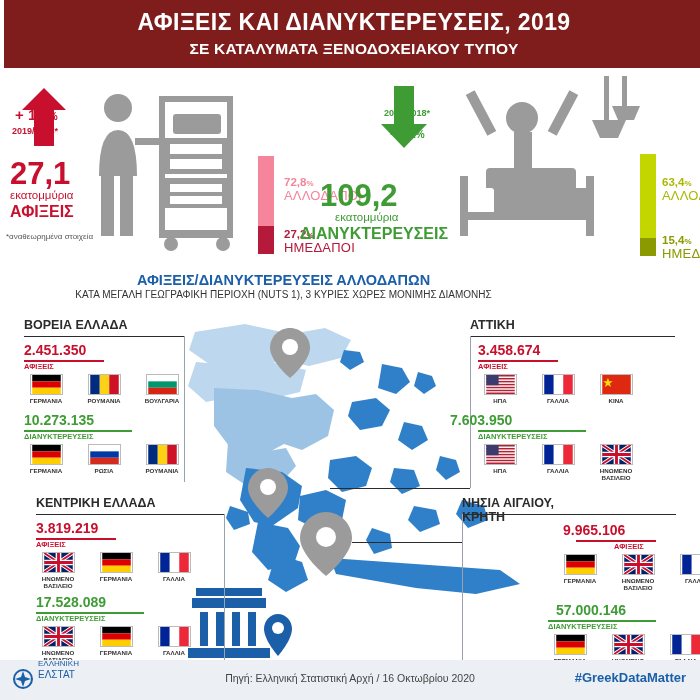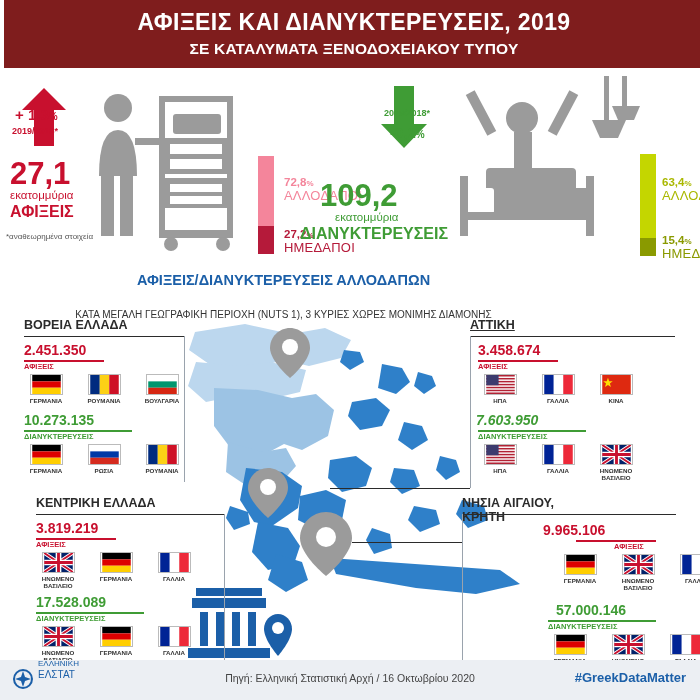--- a/index.html
+++ b/index.html
@@ -40,21 +40,21 @@
   .bartxt{position:absolute;font-size:11.5px;font-weight:bold;}
   .bartxt small{display:block;font-size:13px;font-weight:normal;letter-spacing:.2px;}
   .t-pink{left:284px;top:108px;color:#f4859b;}
   .t-crimson{left:284px;top:160px;color:#b51a3a;}
   .t-lime{left:662px;top:108px;color:#aab800;}
   .t-olive{left:662px;top:166px;color:#8a9a00;}
 
   
   .midtitle{position:absolute;left:0;top:272px;width:567px;text-align:center;}
   .midtitle .t1{color:#1b5fa8;font-size:14.5px;font-weight:bold;}
-  .midtitle .t2{color:#333;font-size:10px;margin-top:21px;}
+  .midtitle .t2{color:#333;font-size:10px;margin-top:1px;}
 
   
   .mapsec{position:absolute;left:0;top:310px;width:600px;height:350px;}
   .mapsvg{position:absolute;left:0;top:0;}
 
   .regtitle{position:absolute;color:#2b2b2b;font-size:12.5px;font-weight:bold;}
   .regline{position:absolute;background:#2b2b2b;height:1px;}
   .vline{position:absolute;background:#9aa3ad;width:1px;}
 
   .num-red{position:absolute;color:#c8102e;font-size:14px;font-weight:bold;}
@@ -292,21 +292,21 @@
       <div class="flagcell">
         <div class="flag"><svg width="100%" height="100%" viewBox="0 0 30 20">
               <rect width="10" height="20" fill="#002b7f"></rect>
               <rect x="10" width="10" height="20" fill="#fcd116"></rect>
               <rect x="20" width="10" height="20" fill="#ce1126"></rect>
             </svg></div>
         <div class="flagcap">ΡΟΥΜΑΝΙΑ</div>
       </div>
     </div>
 
-    <div class="regtitle" style="left:470px;top:8px;text-decoration:underline;">ΑΤΤΙΚΗ</div>
+    <div class="regtitle" style="left:470px;top:8px;">ΑΤΤΙΚΗ</div>
     <div class="regline" style="left:470px;top:26px;width:205px;"></div>
     <div class="vline" style="left:470px;top:26px;height:152px;"></div>
     <div class="regline" style="left:330px;top:178px;width:140px;"></div>
 
     <div class="num-red" style="left:478px;top:32px;">3.458.674</div>
     <div class="rule-red" style="left:478px;top:50px;width:80px;"></div>
     <div class="cap-red" style="left:478px;top:52px;">ΑΦΙΞΕΙΣ</div>
     <div class="flagrow" style="left:476px;top:64px;">
       <div class="flagcell">
         <div class="flag"><svg width="100%" height="100%" viewBox="0 0 30 20">
@@ -334,21 +334,21 @@
       </div>
       <div class="flagcell">
         <div class="flag"><svg width="100%" height="100%" viewBox="0 0 30 20">
               <rect width="30" height="20" fill="#de2910"></rect>
               <polygon points="6,3 7.3,6.6 11,6.6 8,9 9.2,12.6 6,10.4 2.8,12.6 4,9 1,6.6 4.7,6.6" fill="#ffde00"></polygon>
             </svg></div>
         <div class="flagcap">ΚΙΝΑ</div>
       </div>
     </div>
 
-    <div class="num-green" style="left:476px;top:102px;font-style:italic;">7.603.950</div>
+    <div class="num-green" style="left:450px;top:102px;">7.603.950</div>
     <div class="rule-green" style="left:478px;top:120px;width:108px;"></div>
     <div class="cap-green" style="left:478px;top:122px;">ΔΙΑΝΥΚΤΕΡΕΥΣΕΙΣ</div>
     <div class="flagrow" style="left:476px;top:134px;">
       <div class="flagcell">
         <div class="flag"><svg width="100%" height="100%" viewBox="0 0 30 20">
               <rect width="30" height="20" fill="#fff"></rect>
               <g fill="#b22234">
                 <rect y="0" width="30" height="1.6"></rect>
                 <rect y="3.1" width="30" height="1.6"></rect>
                 <rect y="6.2" width="30" height="1.6"></rect>
@@ -447,21 +447,21 @@
             </svg></div>
         <div class="flagcap">ΓΑΛΛΙΑ</div>
       </div>
     </div>
 
     <div class="regtitle" style="left:462px;top:186px;">ΝΗΣΙΑ ΑΙΓΑΙΟΥ, ΚΡΗΤΗ</div>
     <div class="regline" style="left:462px;top:204px;width:214px;"></div>
     <div class="vline" style="left:462px;top:204px;height:148px;"></div>
     <div class="regline" style="left:352px;top:232px;width:110px;"></div>
 
-    <div class="num-red" style="left:543px;top:212px;">9.965.106</div>
+    <div class="num-red" style="left:563px;top:212px;">9.965.106</div>
     <div class="rule-red" style="left:576px;top:230px;width:80px;"></div>
     <div class="cap-red" style="left:614px;top:232px;">ΑΦΙΞΕΙΣ</div>
     <div class="flagrow" style="left:556px;top:244px;">
       <div class="flagcell">
         <div class="flag"><svg width="100%" height="100%" viewBox="0 0 30 20">
               <rect width="30" height="6.7" fill="#000"></rect>
               <rect y="6.7" width="30" height="6.7" fill="#dd0000"></rect>
               <rect y="13.4" width="30" height="6.6" fill="#ffce00"></rect>
             </svg></div>
         <div class="flagcap">ΓΕΡΜΑΝΙΑ</div>

